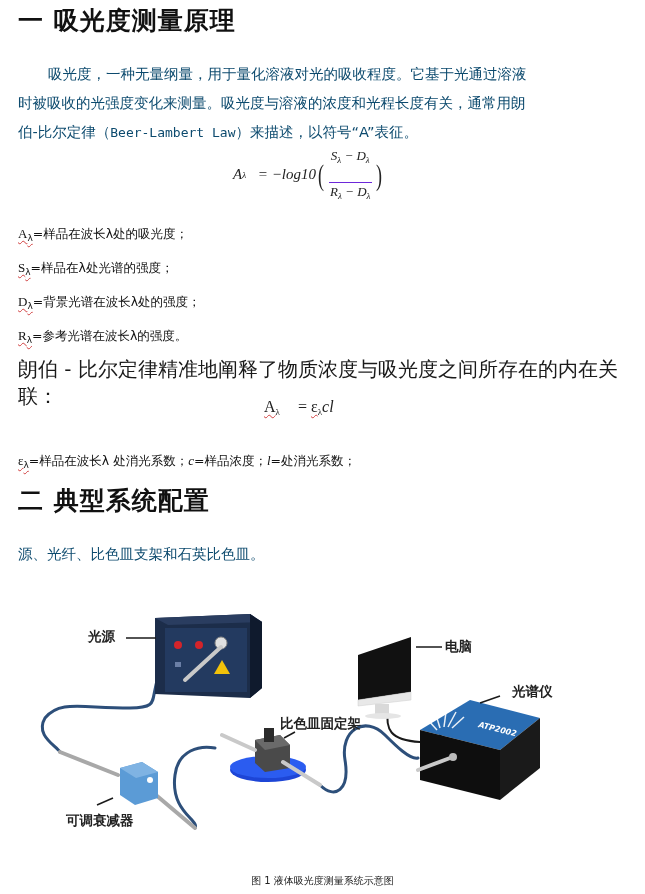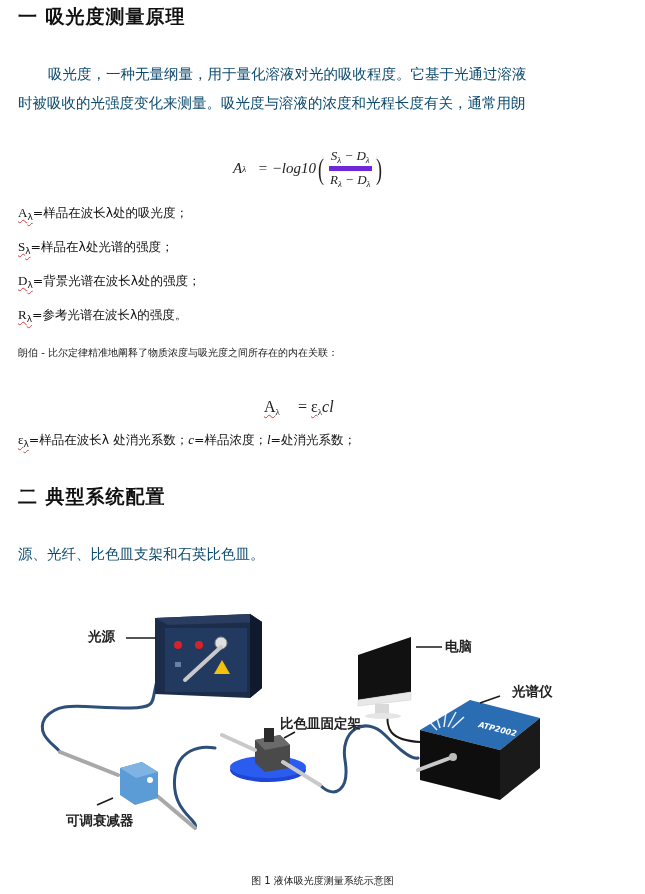--- a/index.html
+++ b/index.html
@@ -3,77 +3,78 @@
   <meta charset="utf-8">
   <style>
     html, body { margin: 0; padding: 0; background: #ffffff; }
     body {
       width: 645px; height: 894px; position: relative; overflow: hidden;
       font-family: "DejaVu Sans", "Liberation Sans", sans-serif;
       color: #111111;
     }
     .abs { position: absolute; }
     .h1 {
-      font-weight: bold; font-size: 19px; letter-spacing: 1px; color: #111;
+      font-weight: bold; font-size: 25px; letter-spacing: 1px; color: #111;
       font-family: "DejaVu Sans", sans-serif;
     }
     .para {
       font-size: 14.5px; line-height: 29px; color: #0c4a6e;
       font-family: "DejaVu Sans", sans-serif;
     }
     .indent { text-indent: 30px; }
     .def {
-      font-size: 12.5px; color: #111; font-family: "DejaVu Sans", sans-serif;
+      font-size: 12.5px; color: #111; font-family: "DejaVu Sans", sans-serif; margin-top: 21px;
     }
     .sq { text-decoration: underline wavy #d04040; text-decoration-thickness: 1px; text-underline-offset: 2px; }
     .sym { font-family: "Liberation Serif", serif; font-size: 13px; }
     .sub { font-size: 9px; vertical-align: -3px; }
     .formula {
       font-family: "Liberation Serif", "DejaVu Serif", serif; font-style: italic; font-size: 15px;
       color: #222; display: flex; align-items: center;
     }
     .frac { display: inline-flex; flex-direction: column; align-items: center; margin: 0 2px; font-size: 13px; }
-    .frac .num { border-bottom: 5px solid #6d28d9; padding: 0 2px 1px; text-align: right; }
+    .frac .num { border-bottom: 1px solid #6d28d9; padding: 0 2px 17px; text-align: right; }
     .frac .den { padding: 1px 2px 0; }
     .paren { font-size: 30px; font-style: normal; line-height: 1; transform: scaleX(0.6); display: inline-block; }
     .label {
       font-family: "DejaVu Sans", sans-serif; font-weight: bold; font-size: 13.5px; color: #222;
     }
     .caption { font-size: 10px; color: #222; font-family: "DejaVu Sans", sans-serif; }
     .mono { font-family: "DejaVu Sans Mono", "Liberation Mono", monospace; font-size: 13px; }
   </style>
 </head>
 <body>
 
 <div class="abs h1" style="left:18px; top:4px;">一  吸光度测量原理</div>
 
 <div class="abs para" style="left:18px; top:60px; width:600px;">
   <div class="indent">吸光度，一种无量纲量，用于量化溶液对光的吸收程度。它基于光通过溶液</div>
   <div>时被吸收的光强度变化来测量。吸光度与溶液的浓度和光程长度有关，通常用朗</div>
+  <div><span>伯-比尔定律（</span><span class="mono">Beer-Lambert Law</span><span>）来描述，以符号“A”表征。</span></div>
 </div>
 
 <div class="abs formula" style="left:233px; top:148px;">
   <span>A</span>
     <span class="sub">λ</span>
   <span style="margin:0 4px; font-style:normal;">&nbsp;</span>
   <span>= −log10</span>
   <span class="paren">(</span>
   <span class="frac">
     <span class="num"><span>S</span><span class="sub">λ</span><span> − D</span><span class="sub">λ</span></span>
     <span class="den"><span>R</span><span class="sub">λ</span><span> − D</span><span class="sub">λ</span></span>
   </span>
   <span class="paren">)</span>
 </div>
 
 <div class="abs def" style="left:18px; top:205px;"><span class="sym sq">A</span><span class="sub sq">λ</span><span>=样品在波长λ处的吸光度；</span></div>
 <div class="abs def" style="left:18px; top:239px;"><span class="sym sq">S</span><span class="sub sq">λ</span><span>=样品在λ处光谱的强度；</span></div>
 <div class="abs def" style="left:18px; top:273px;"><span class="sym sq">D</span><span class="sub sq">λ</span><span>=背景光谱在波长λ处的强度；</span></div>
 <div class="abs def" style="left:18px; top:307px;"><span class="sym sq">R</span><span class="sub sq">λ</span><span>=参考光谱在波长λ的强度。</span></div>
 
-<div class="abs" style="left:18px; top:346px; font-size:10px; color:#1a1a1a;">朗伯 - 比尔定律精准地阐释了物质浓度与吸光度之间所存在的内在关联：</div>
+<div class="abs" style="left:18px; top:356px; font-size:20px; color:#1a1a1a;">朗伯 - 比尔定律精准地阐释了物质浓度与吸光度之间所存在的内在关联：</div>
 
 <div class="abs" style="left:264px; top:398px; font-family:'Liberation Serif', serif; font-size:16px; color:#222;">
   <span class="sq"><span>A</span><span class="sub">λ</span></span>
   <span style="margin-left:14px;">=</span>
   <span class="sq"><span>ε</span><span class="sub">λ</span></span><span style="font-style:italic;">cl</span>
 </div>
 
 <div class="abs def" style="left:18px; top:432px;">
   <span class="sym sq">ε</span><span class="sub sq">λ</span><span>=样品在波长λ 处消光系数；</span><span class="sym" style="font-style:italic;">c</span><span>=样品浓度；</span><span class="sym" style="font-style:italic;">l</span><span>=处消光系数；</span>
 </div>

